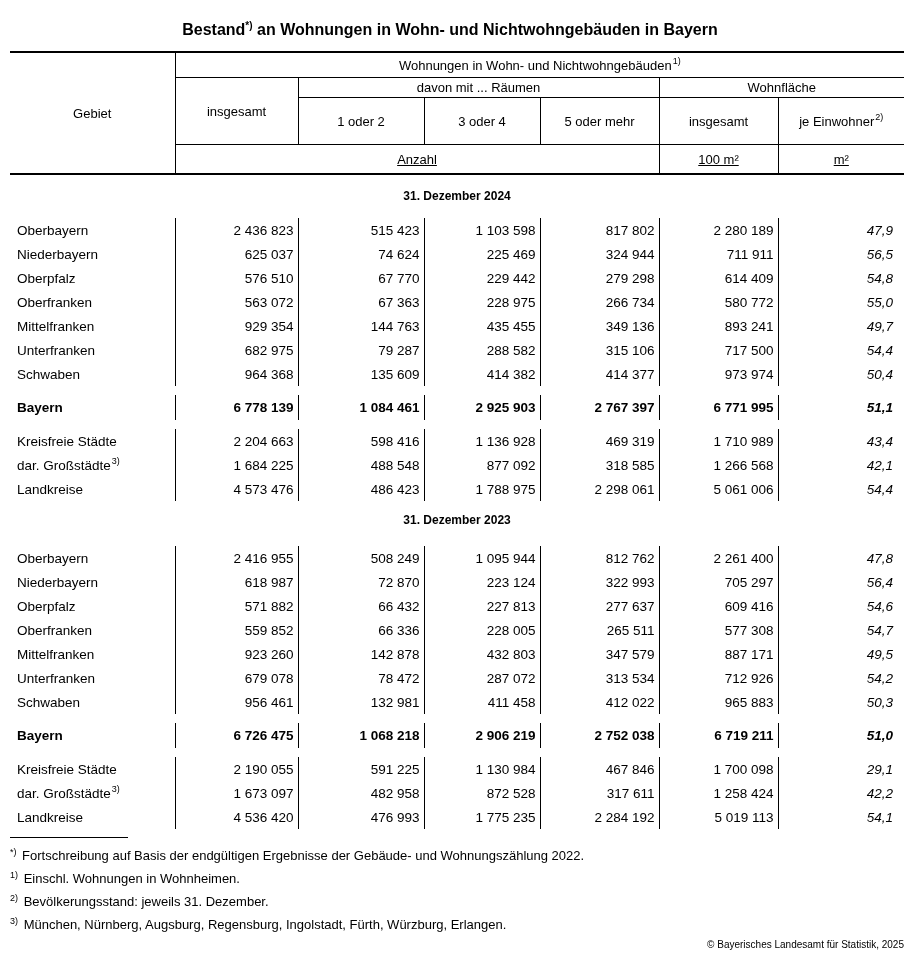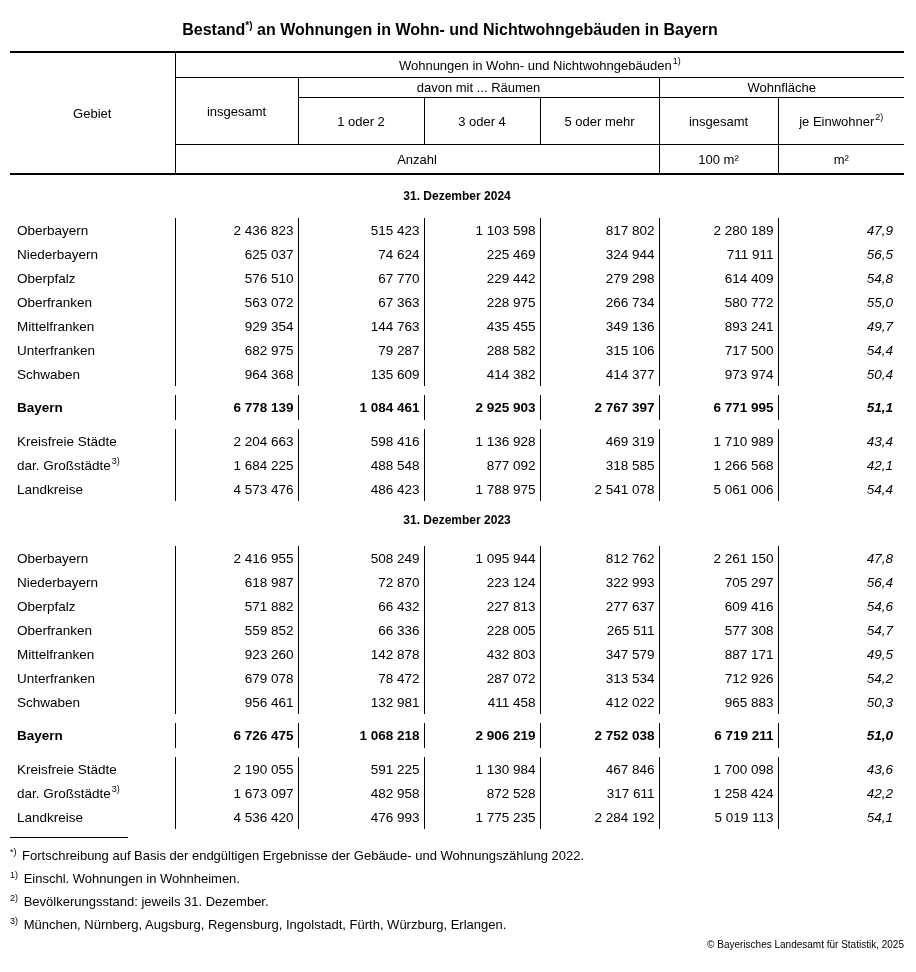--- a/index.html
+++ b/index.html
@@ -20,21 +20,21 @@
   th {
     font-weight:normal; font-size:13px; text-align:center;
     vertical-align:middle; padding:0;
   }
   sup { font-size:9px; line-height:0; }
   th sup { margin-left:1px; }
 
   thead tr.hr1 > th { border-top:2px solid #000; height:24px; }
   thead tr.hr2 > th { height:19px;margin-left:24px; }
   thead tr.hr3 > th { height:46px; }
-  thead tr.unit-row > th { height:28px; border-bottom:2px solid #000; }
+  thead tr.unit-row > th { height:28px; border-bottom:2px solid #000;text-decoration:underline; }
   .th-gebiet { border-right:1px solid #000; border-bottom:2px solid #000;margin-top:45px; }
   .b-r { border-right:1px solid #000; }
   .b-b { border-bottom:1px solid #000; }
 
   tbody td { padding:0; font-size:13.5px; vertical-align:middle; }
   .section-title-row td { height:18px; text-align:center; font-weight:bold; font-size:12px; }
   .data-row td { height:24px; }
   .bold-row td { height:25px; font-weight:bold; }
   .label-cell { text-align:left; padding-left:7px; border-right:1px solid #000; }
   .label-cell sup { margin-left:1px; }
@@ -195,40 +195,40 @@
           <td class="num-cell b-r">877 092</td>
           <td class="num-cell b-r">318 585</td>
           <td class="num-cell b-r">1 266 568</td>
           <td class="num-cell last-cell">42,1</td>
         </tr>
         <tr class="data-row">
           <td class="label-cell"><span>Landkreise</span></td>
           <td class="num-cell b-r">4 573 476</td>
           <td class="num-cell b-r">486 423</td>
           <td class="num-cell b-r">1 788 975</td>
-          <td class="num-cell b-r">2 541 078</td>
+          <td class="num-cell b-r">2 298 061</td>
           <td class="num-cell b-r">5 061 006</td>
           <td class="num-cell last-cell">54,4</td>
         </tr>
         <tr class="spacer-row">
           <td colspan="7" style="height: 10px;"></td>
         </tr>
         <tr class="section-title-row">
           <td colspan="7">31. Dezember 2023</td>
         </tr>
         <tr class="spacer-row">
           <td colspan="7" style="height: 17px;"></td>
         </tr>
         <tr class="data-row">
           <td class="label-cell"><span>Oberbayern</span></td>
           <td class="num-cell b-r">2 416 955</td>
           <td class="num-cell b-r">508 249</td>
           <td class="num-cell b-r">1 095 944</td>
           <td class="num-cell b-r">812 762</td>
-          <td class="num-cell b-r">2 261 150</td>
+          <td class="num-cell b-r">2 261 400</td>
           <td class="num-cell last-cell">47,8</td>
         </tr>
         <tr class="data-row">
           <td class="label-cell"><span>Niederbayern</span></td>
           <td class="num-cell b-r">618 987</td>
           <td class="num-cell b-r">72 870</td>
           <td class="num-cell b-r">223 124</td>
           <td class="num-cell b-r">322 993</td>
           <td class="num-cell b-r">705 297</td>
           <td class="num-cell last-cell">56,4</td>
@@ -293,21 +293,21 @@
         <tr class="spacer-row">
           <td colspan="7" style="height: 9px;"></td>
         </tr>
         <tr class="data-row">
           <td class="label-cell"><span>Kreisfreie Städte</span></td>
           <td class="num-cell b-r">2 190 055</td>
           <td class="num-cell b-r">591 225</td>
           <td class="num-cell b-r">1 130 984</td>
           <td class="num-cell b-r">467 846</td>
           <td class="num-cell b-r">1 700 098</td>
-          <td class="num-cell last-cell">43,6</td>
+          <td class="num-cell last-cell">29,1</td>
         </tr>
         <tr class="data-row">
           <td class="label-cell"><span>dar. Großstädte</span><sup>3)</sup></td>
           <td class="num-cell b-r">1 673 097</td>
           <td class="num-cell b-r">482 958</td>
           <td class="num-cell b-r">872 528</td>
           <td class="num-cell b-r">317 611</td>
           <td class="num-cell b-r">1 258 424</td>
           <td class="num-cell last-cell">42,2</td>
         </tr>

